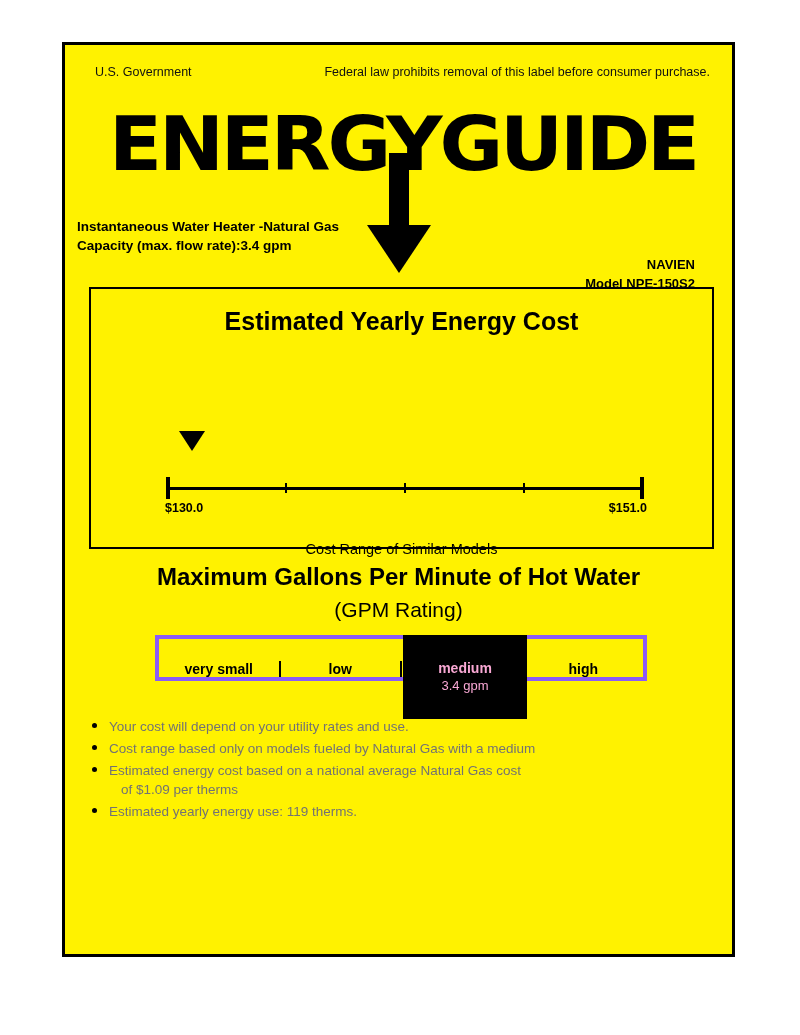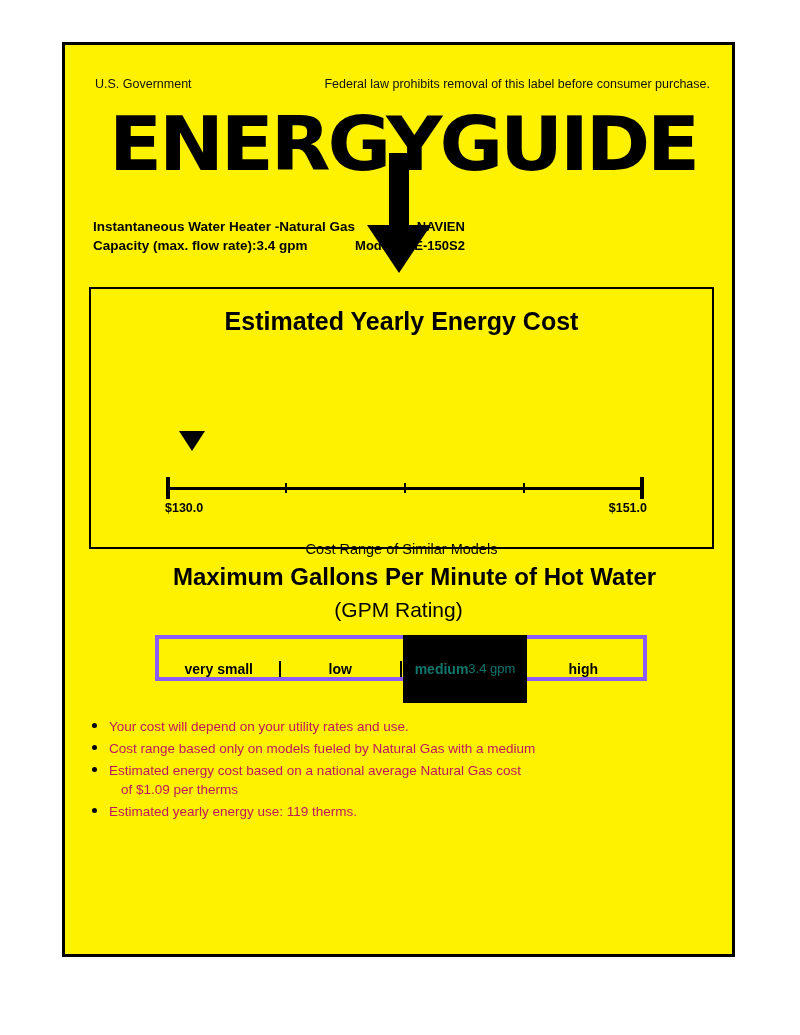--- a/index.html
+++ b/index.html
@@ -19,21 +19,21 @@
     top: 42px;
     width: 673px;
     height: 915px;
     background: #FFF200;
     border: 3px solid #000000;
     box-sizing: border-box;
   }
   .top-row {
     position: absolute;
     left: 30px;
-    top: 32px;
+    top: 20px;
     width: 615px;
     display: flex;
     justify-content: space-between;
     align-items: baseline;
     font-size: 12.5px;
     color: #111;
   }
   .top-left { font-size: 12.5px; }
   .top-right { font-size: 12.5px; }
 
@@ -80,25 +80,26 @@
     top: 72px;
     width: 0;
     height: 0;
     border-left: 32px solid transparent;
     border-right: 32px solid transparent;
     border-top: 48px solid #000;
   }
 
   .prod-row {
     position: absolute;
-    left: 28px;
+    left: 12px;
     top: 172px;
     width: 618px;
     display: flex;
-    justify-content: flex-start;
+    justify-content: center;
+    flex-direction: column;
   }
   .prod-left {
     font-size: 13.5px;
     font-weight: bold;
     line-height: 19px;
     color: #000;
     max-width: 330px;
   }
   .prod-right {
     font-size: 13px;
@@ -211,21 +212,20 @@
   
   .gpm-title {
     position: absolute;
     left: 0;
     top: 518px;
     width: 100%;
     text-align: center;
     font-size: 24px;
     font-weight: bold;
     color: #000;
-    padding-left: 16px;
   }
   .gpm-sub {
     position: absolute;
     left: 0;
     top: 553px;
     width: 100%;
     text-align: center;
     font-size: 21px;
     color: #000;
   }
@@ -250,25 +250,25 @@
     font-weight: bold;
     color: #000;
     box-sizing: border-box;
   }
   .gpm-cell:last-child { border-right: none; }
   .gpm-selected-wrap {
     position: absolute;
     left: 338px;
     top: 590px;
     width: 124px;
-    height: 68px;
-    background: #000;
-    color: #0f766e;
-    display: flex;
-    flex-direction: row;
+    height: 84px;
+    background: #000;
+    color: #f9a8d4;
+    display: flex;
+    flex-direction: column;
     align-items: center;
     justify-content: center;
     box-sizing: border-box;
   }
   .gpm-selected-label {
     font-size: 14px;
     font-weight: bold;
     line-height: 18px;
   }
   .gpm-selected-value {
@@ -281,21 +281,21 @@
     position: absolute;
     left: 22px;
     top: 672px;
     width: 600px;
   }
   .note {
     position: relative;
     padding-left: 22px;
     font-size: 13.5px;
     line-height: 19px;
-    color: #be185d;
+    color: #737373;
     margin-bottom: 3px;
   }
   .note .bullet {
     position: absolute;
     left: 5px;
     top: 6px;
     width: 5px;
     height: 5px;
     border-radius: 50%;
     background: #000;

